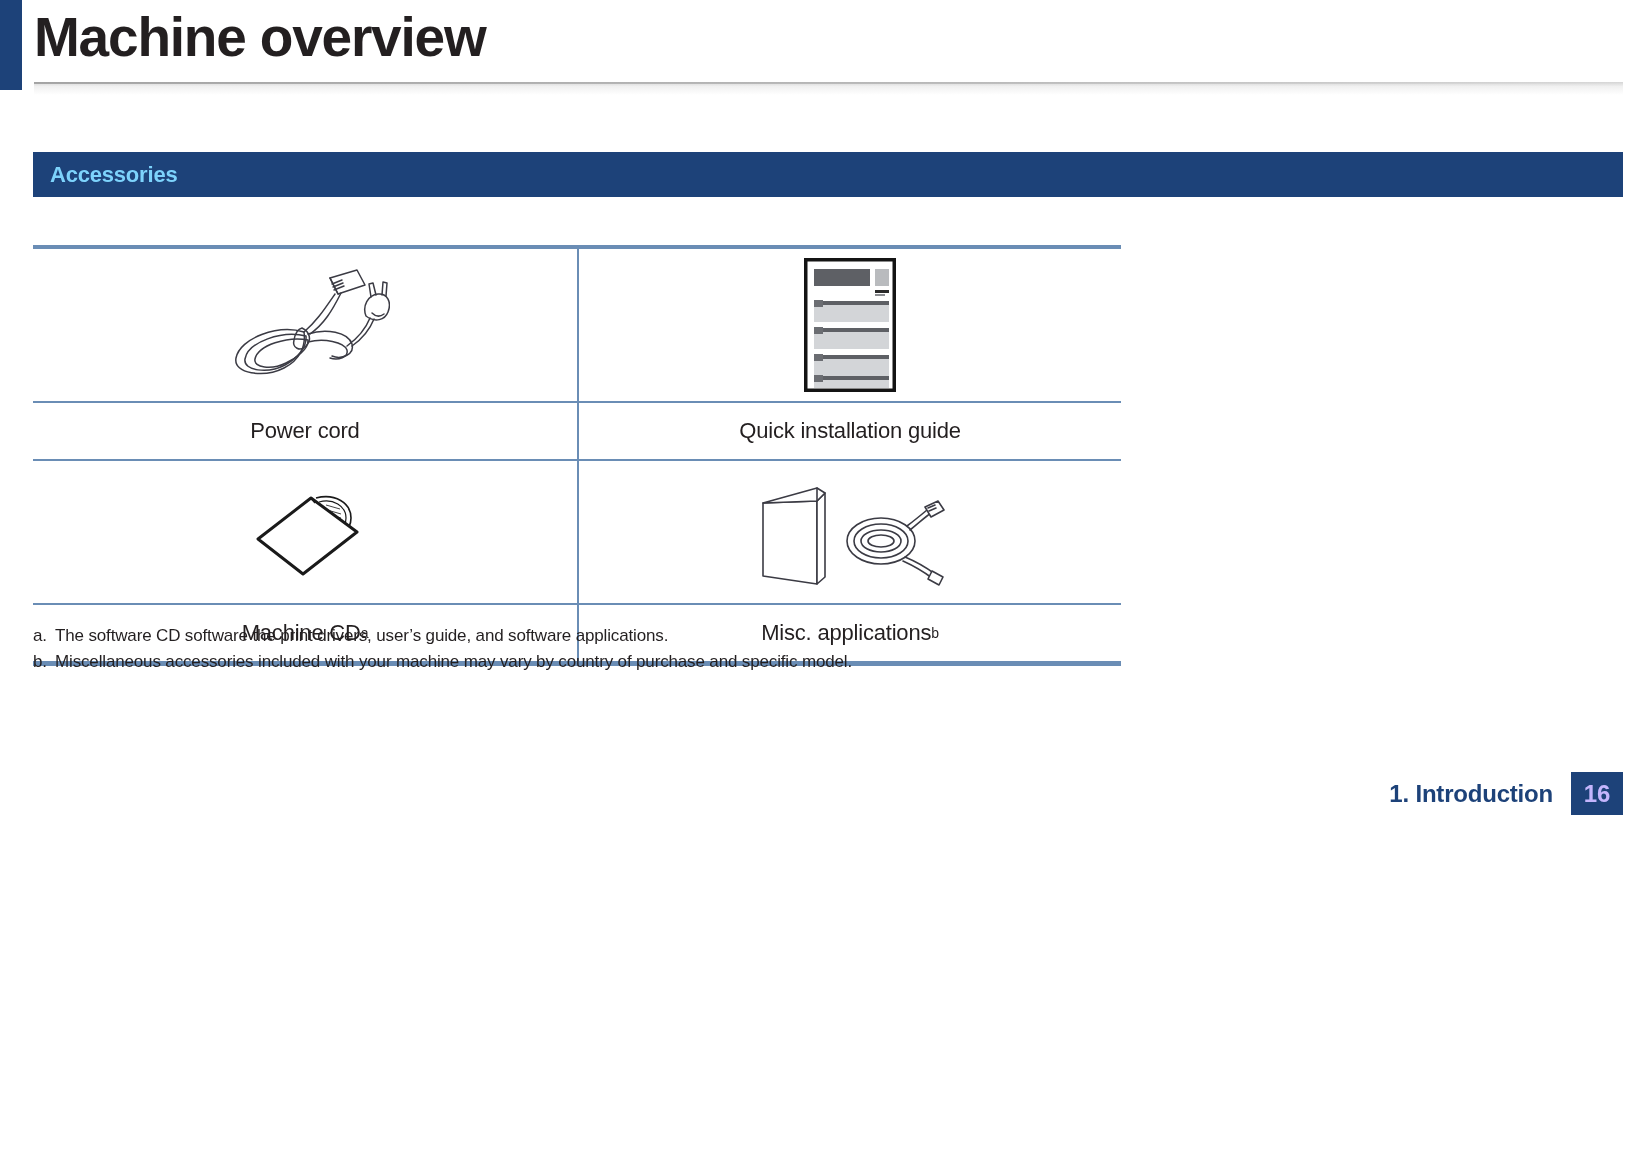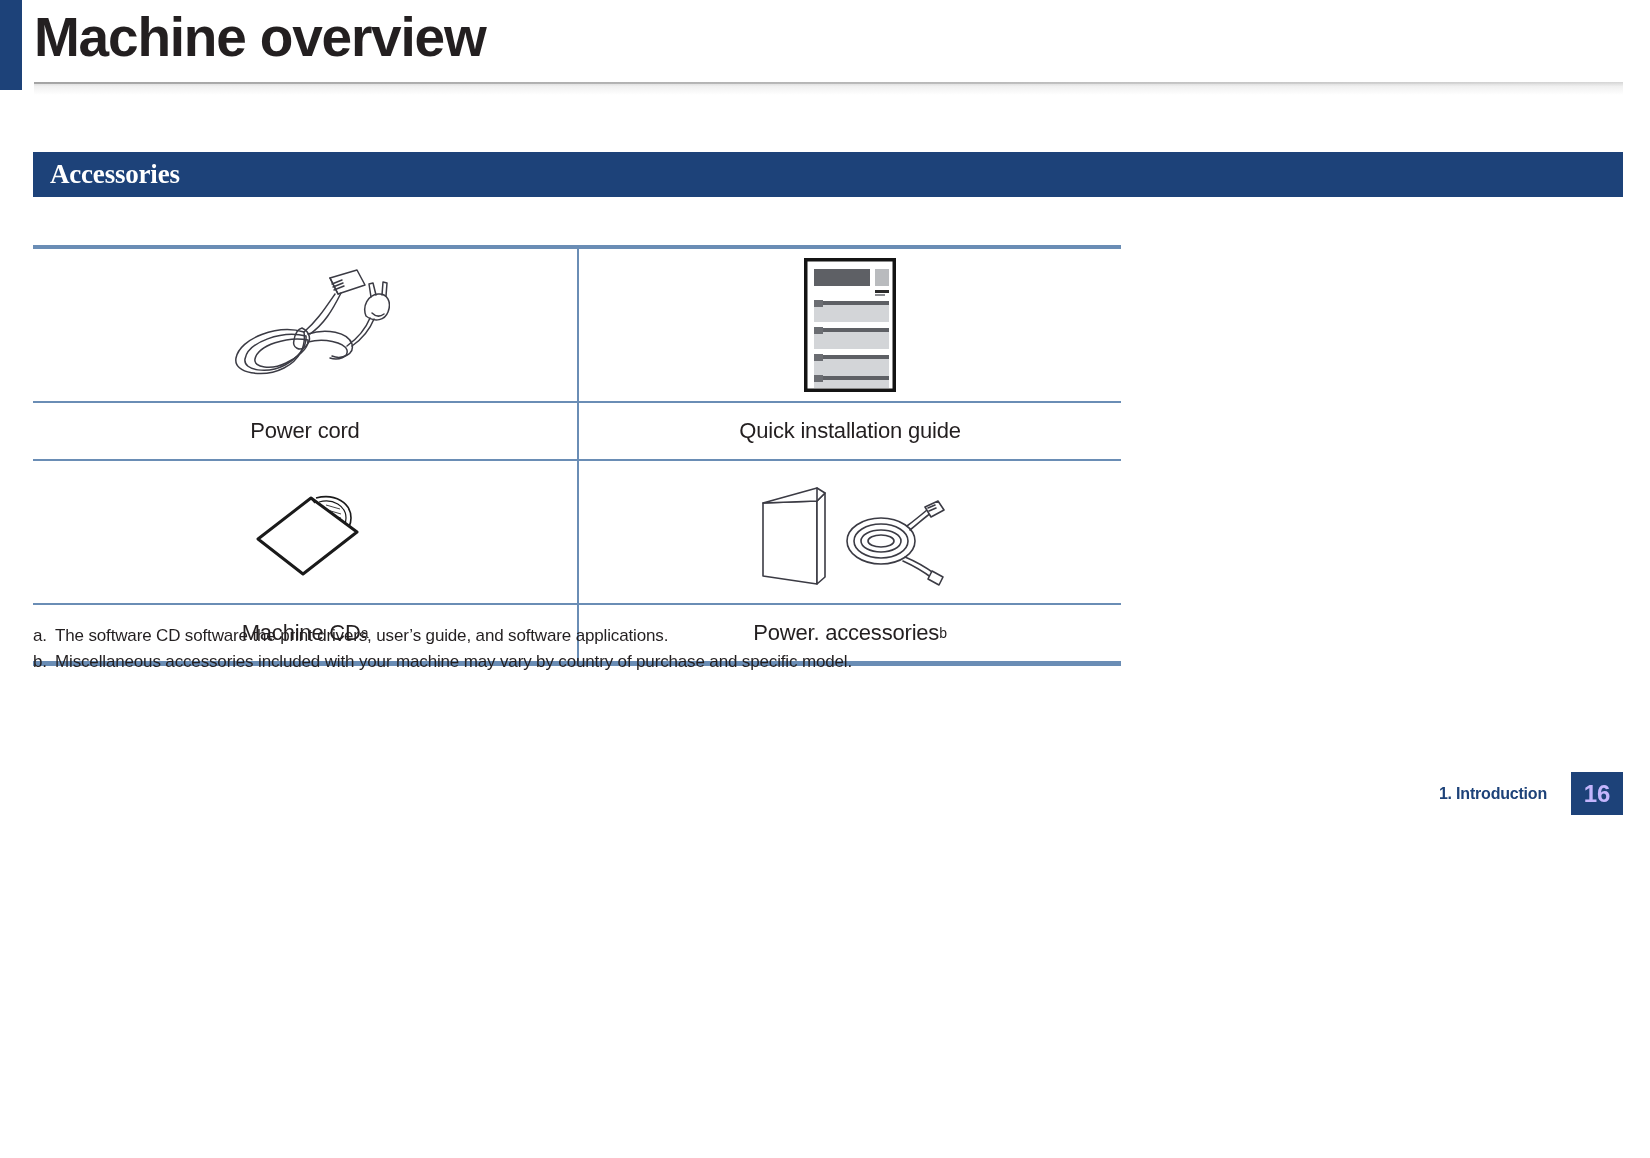--- a/index.html
+++ b/index.html
@@ -60,25 +60,24 @@
     position: absolute;
     left: 33px; top: 152px;
     width: 1590px; height: 45px;
     background: #1d4279;
   }
   .section-bar-label {
     position: absolute;
     left: 17px; top: 0;
     height: 45px;
     line-height: 45px;
-    color: #ffffff;
-    font-size: 27px;
+    color: #7dd3fc;
+    font-size: 22px;
     font-weight: bold;
     letter-spacing: -0.2px;
-    font-family: Liberation Serif, serif;
   }
 
   
   .acc-table {
     position: absolute;
     left: 33px; top: 245px;
     width: 1088px;
   }
   .rule-thick-top {
     height: 4px;
@@ -144,24 +143,24 @@
   
   .footer {
     position: absolute;
     right: 27px; bottom: 22px;
     display: flex;
     align-items: stretch;
     height: 43px;
   }
   .footer-text {
     color: #1d4279;
-    font-size: 16px;
+    font-size: 24px;
     font-weight: bold;
     line-height: 43px;
-    padding-right: 24px;
+    padding-right: 18px;
     letter-spacing: -0.2px;
   }
   .footer-page {
     background: #1d4279;
     color: #c4b5fd;
     font-size: 24px;
     font-weight: bold;
     min-width: 52px;
     padding: 0 12px;
     display: flex;
@@ -324,21 +323,21 @@
     </div>
 
     <div class="rule-thin"></div>
 
     <div class="row">
       <div class="cell label-cell">
         <span>Machine CD</span>
           <sup>a</sup>
       </div>
       <div class="cell label-cell">
-        <span>Power. accessories</span>
+        <span>Misc. applications</span>
           <sup>b</sup>
       </div>
     </div>
 
     <div class="rule-thick-bottom"></div>
   </div>
 
   <div class="footnotes">
     <div>
       <span class="fn-marker">a.</span><span>The software CD software the print drivers, user’s guide, and software applications.</span>

